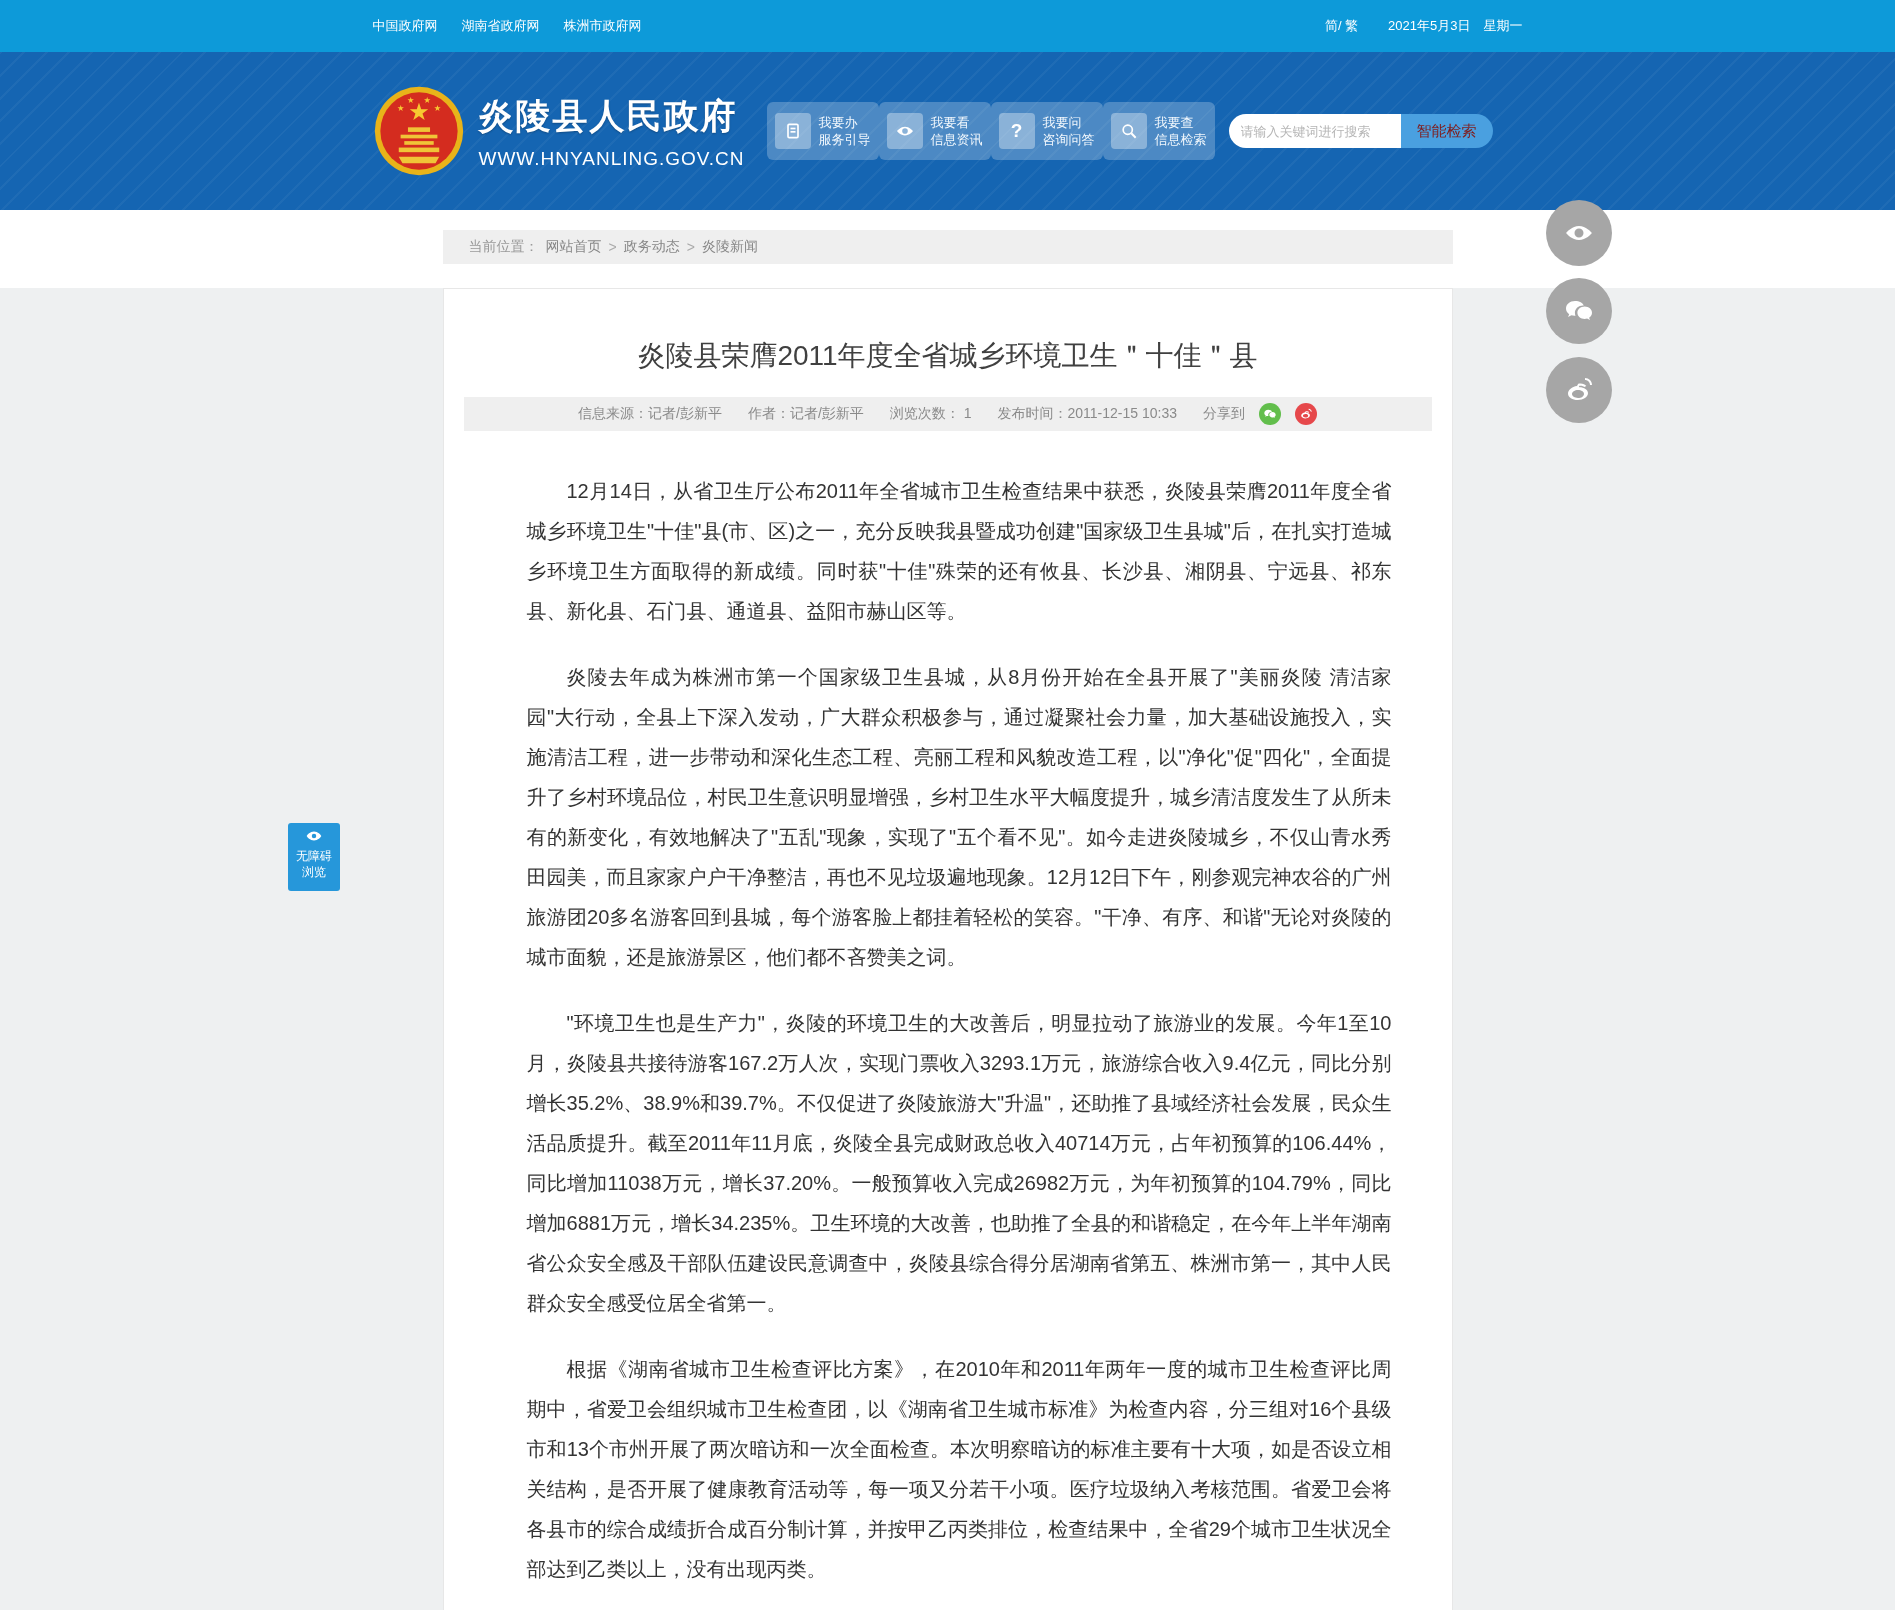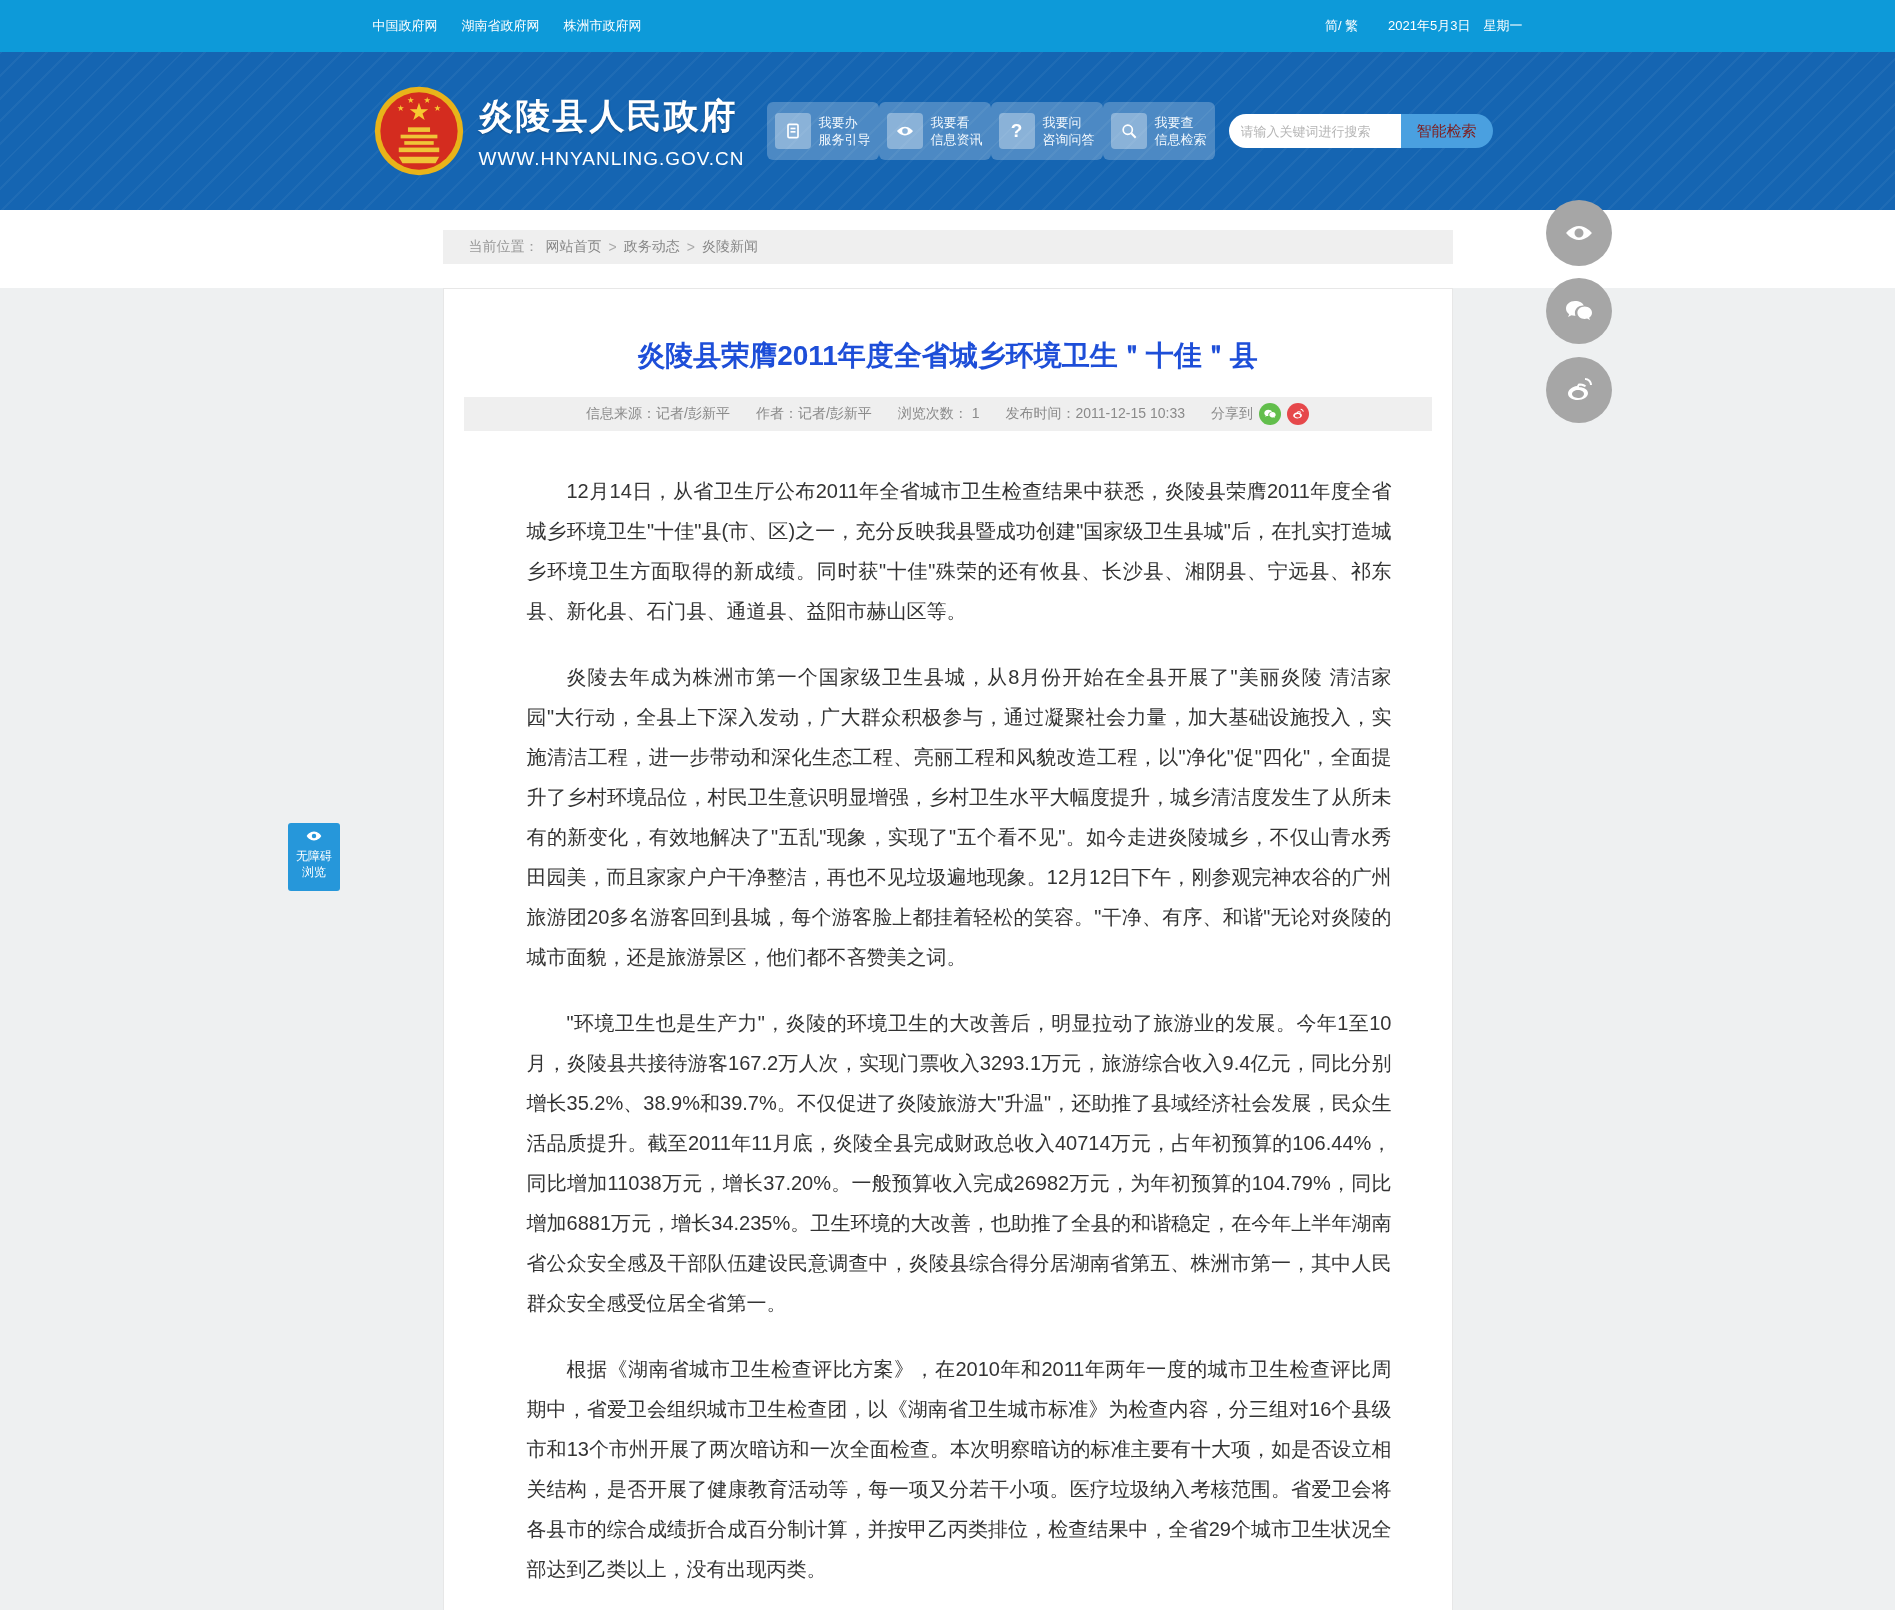--- a/index.html
+++ b/index.html
@@ -39,25 +39,25 @@
   .crumb-band { background:#fff; height:78px; }
   .crumb-wrap { width:1010px; margin:0 auto; padding-top:20px; }
   .crumb-bar { height:34px; background:#efefef; display:flex; align-items:center; padding-left:26px;
     font-size:14px; color:#999; gap:7px; }
   .crumb-bar a { color:#888; text-decoration:none; cursor:pointer; }
   .crumb-sep { color:#aaa; }
   
   .main { background:#eef0f1; padding-bottom:24px; }
   .card { width:1010px; margin:0 auto; background:#fff; border:1px solid #e7e7e7;
     min-height:1136px; position:relative; padding-bottom:70px; }
-  .article-title { margin-top:48px; text-align:center; color:#1d4ed8; font-size:28px; font-weight:bold; }
+  .article-title { margin-top:48px; text-align:center; color:#404040; font-size:28px; font-weight:normal; }
   .meta-bar { margin:22px 20px 0; height:34px; background:#efefef; display:flex; align-items:center;
     justify-content:center; gap:26px; font-size:14px; color:#8a8a8a; }
   .meta-item { white-space:nowrap; }
-  .share-group { display:flex; align-items:center; gap:6px; }
+  .share-group { display:flex; align-items:center; gap:14px; }
   .share-dot { width:22px; height:22px; border-radius:50%; display:inline-flex; align-items:center;
     justify-content:center; cursor:pointer; }
   .share-wechat { background:#62be4c; }
   .share-weibo  { background:#e6484b; }
   .article-body { padding:40px 60px 0 40px; }
   .article-body p { font-size:20px; line-height:40px; color:#333; text-indent:2em; text-align:justify; margin-bottom:26px;margin-left:43px; }
   .editor-note { text-align:right; font-size:20px; color:#333; padding-right:60px; margin-top:6px; }
   
   .a11y-float { position:absolute; left:288px; top:823px; width:52px; height:68px; background:#2697da;
     border-radius:3px; color:#fff; font-size:12px; text-align:center; padding-top:7px; line-height:16px; cursor:pointer; }

